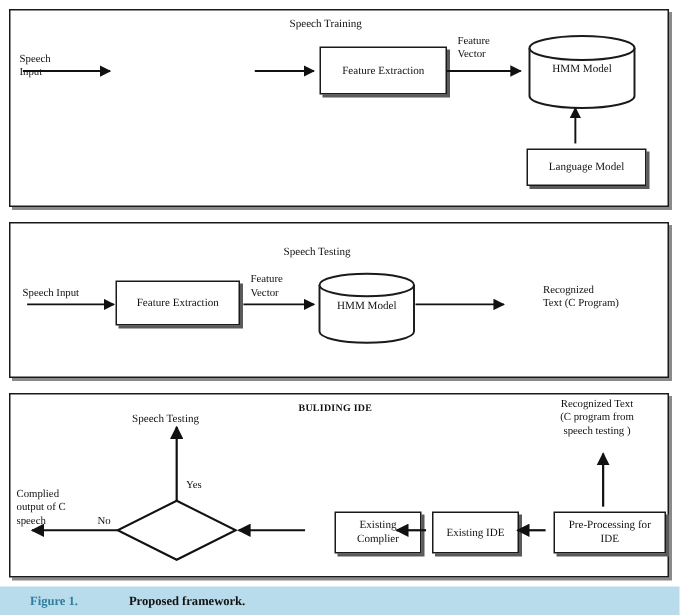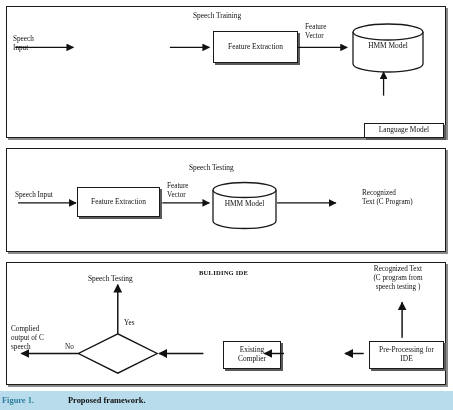--- a/index.html
+++ b/index.html
@@ -96,21 +96,21 @@
     position: absolute;
     left: 0;
     top: 391px;
     width: 453px;
     height: 19px;
     background: #b9dcec;
     display: flex;
     align-items: center;
     font-size: 8.4px;
     font-weight: bold;
-    padding-left: 2px;
+    padding-left: 20px;
     box-sizing: border-box;
   }
   .caption .fig-num { color: #2d7f9d; margin-right: 3px; }
   .caption .fig-txt { color: #111111; margin-left: 31px; }
 </style>
 </head>
 <body>
 
 <div class="figure-root">
 
@@ -128,21 +128,21 @@
 Vector</div>
 
     <div class="cyl" style="left:345px; top:16px; width:72px; height:50px;">
       <svg class="svg-layer" viewBox="0 0 72 50" preserveAspectRatio="none">
         <path d="M1,9 L1,41 A35,8 0 0 0 71,41 L71,9" fill="#fff" stroke="#1a1a1a" stroke-width="1.3"></path>
         <ellipse cx="36" cy="9" rx="35" ry="8" fill="#fff" stroke="#1a1a1a" stroke-width="1.3"></ellipse>
       </svg>
       <div class="cyl-label" style="top:19px;">HMM Model</div>
     </div>
 
-    <div class="box" style="left:357px; top:92px; width:80px; height:15px;margin-top:24px;">Language Model</div>
+    <div class="box" style="left:344px; top:92px; width:80px; height:25px;">Language Model</div>
 
     <svg class="svg-layer" viewBox="0 0 440 132">
       <defs>
         <marker id="ah1" viewBox="0 0 10 10" refX="9" refY="5" markerWidth="6" markerHeight="6" orient="auto-start-reverse">
           <path d="M 0 0 L 10 5 L 0 10 z" fill="#111"></path>
         </marker>
       </defs>
       <g stroke="#111" stroke-width="1.3" fill="none" marker-end="url(#ah1)">
         <line x1="6" y1="41" x2="65" y2="41"></line>
         <line x1="163" y1="41" x2="203" y2="41"></line>
@@ -204,20 +204,21 @@
 
     <div class="flabel" style="left:117px; top:56px;">Yes</div>
 
     <div class="flabel" style="left:58px; top:80px;">No</div>
 
     <div class="diamond-label" style="left:75px; top:88px; width:70px;">Any Error</div>
 
     <div class="box" style="left:216px; top:78px; width:58px; height:28px;">Existing
 Complier</div>
 
+    <div class="box" style="left:281px; top:78px; width:58px; height:28px;">Existing IDE</div>
 
     <div class="box" style="left:362px; top:78px; width:75px; height:28px;">Pre-Processing for IDE</div>
 
     <svg class="svg-layer" viewBox="0 0 440 123">
       <defs>
         <marker id="ah3" viewBox="0 0 10 10" refX="9" refY="5" markerWidth="6" markerHeight="6" orient="auto-start-reverse">
           <path d="M 0 0 L 10 5 L 0 10 z" fill="#111"></path>
         </marker>
       </defs>
 

